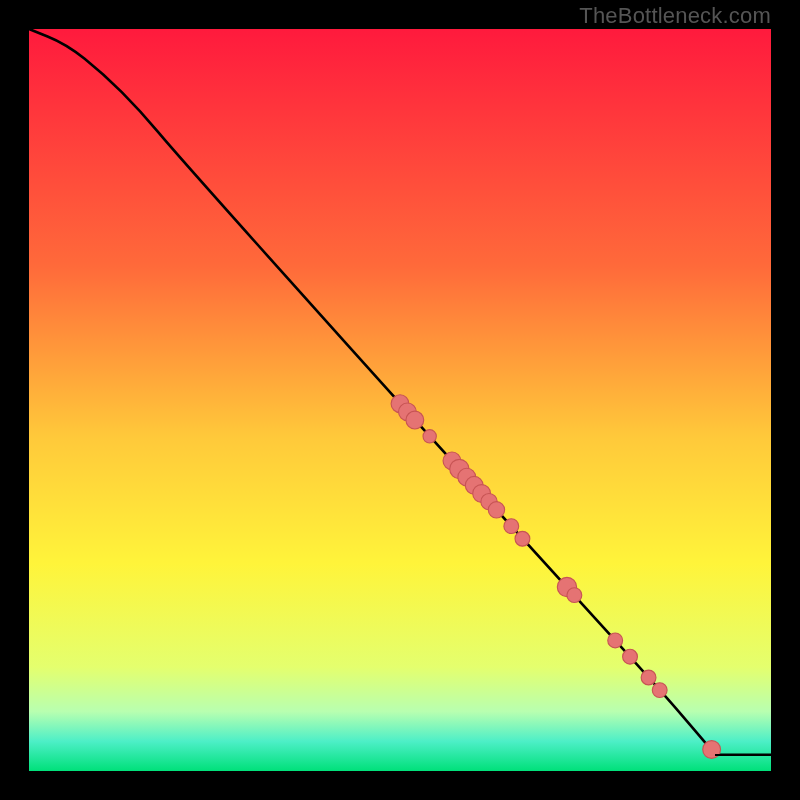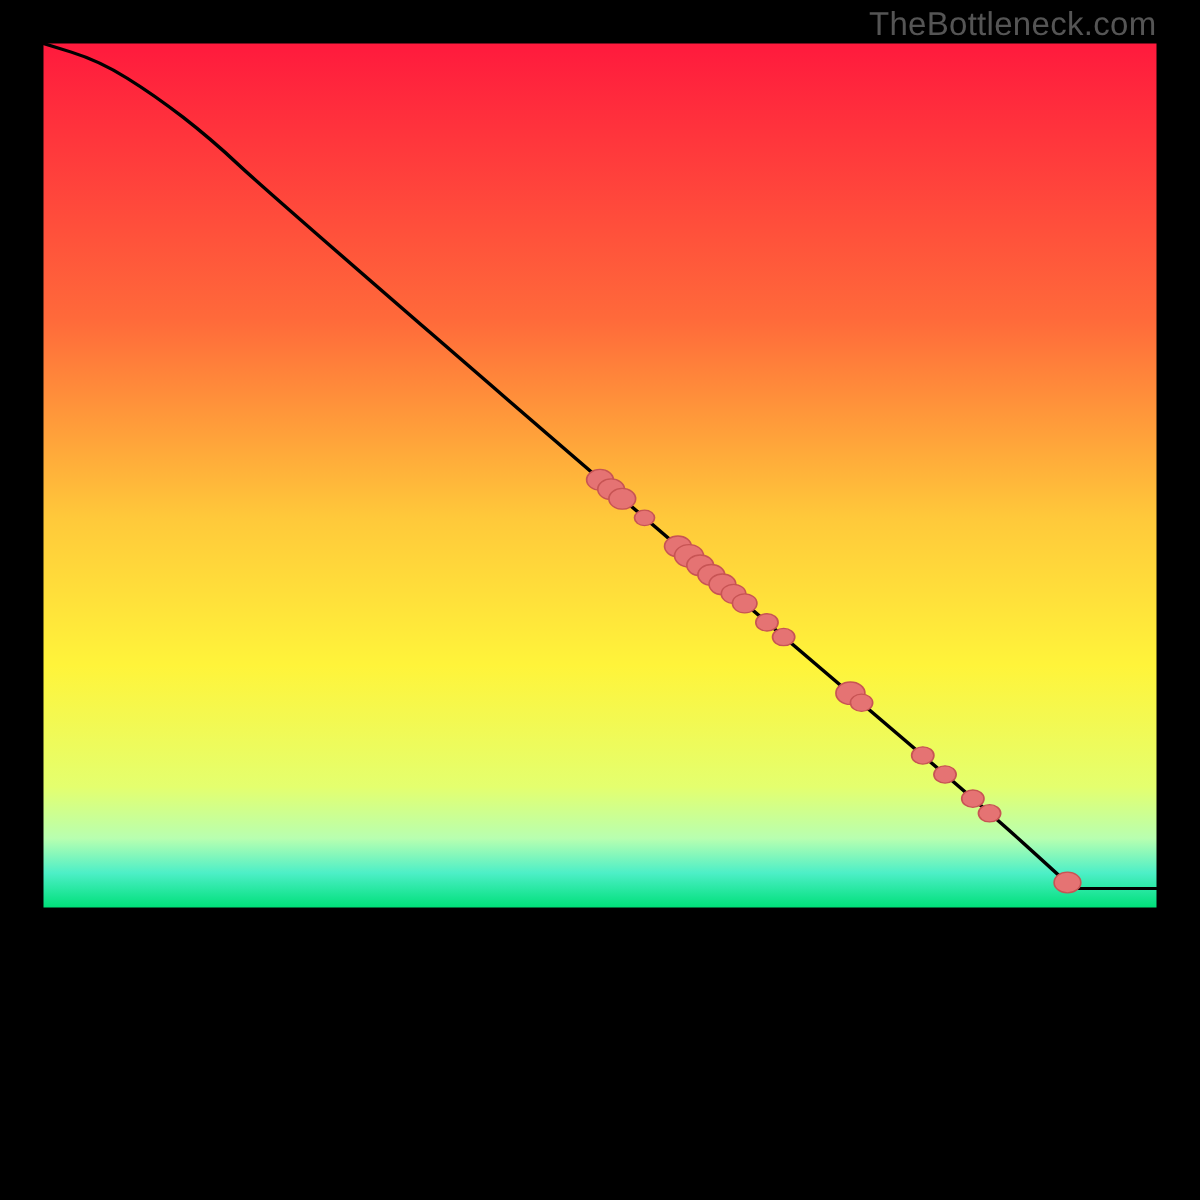--- a/index.html
+++ b/index.html
@@ -45,21 +45,21 @@
   .flatline {
     position: absolute;
     height: 2.5px;
     background: #000;
   }
 </style>
 </head>
 <body>
 
 <div class="canvas">
-  <div class="plot-area" id="plot-area" style="left: 29px; top: 29px; width: 742px; height: 576px;">
+  <div class="plot-area" id="plot-area" style="left: 29px; top: 29px; width: 742px; height: 742px;">
     <div class="gradient" id="gradient" style="background: linear-gradient(rgb(255, 26, 61) 0%, rgb(255, 106, 58) 32%, rgb(255, 201, 58) 55%, rgb(255, 244, 58) 72%, rgb(228, 255, 110) 86%, rgb(184, 255, 176) 92%, rgb(77, 239, 199) 96%, rgb(0, 224, 122) 100%);"></div>
 
     <div class="attribution" data-bind="attribution">TheBottleneck.com</div>
 
     <svg class="curve" id="curve-svg" viewBox="0 0 100 100" preserveAspectRatio="none">
       <path id="curve-path" fill="none" stroke-width="0.35" stroke-linecap="round" d="M 0.00 0.00 Q 0.00 0.00 2.50 1.00 Q 5.00 2.00 7.50 4.00 Q 10.00 6.00 12.50 8.50 Q 15.00 11.00 17.50 14.00 Q 20.00 17.00 35.00 33.75 Q 50.00 50.50 60.00 61.50 Q 70.00 72.50 77.50 80.75 Q 85.00 89.00 88.00 92.50 Q 91.00 96.00 91.75 96.90 Q 92.50 97.80 92.75 97.80 Q 93.00 97.80 96.50 97.80 L 100.00 97.80" stroke="#000000"></path>
       <g id="markers">
           <circle cx="50.00" cy="50.50" r="1.20" fill="#e57373" stroke="#c75454" stroke-width="0.15"></circle>
           <circle cx="51.00" cy="51.60" r="1.20" fill="#e57373" stroke="#c75454" stroke-width="0.15"></circle>
           <circle cx="52.00" cy="52.70" r="1.20" fill="#e57373" stroke="#c75454" stroke-width="0.15"></circle>

